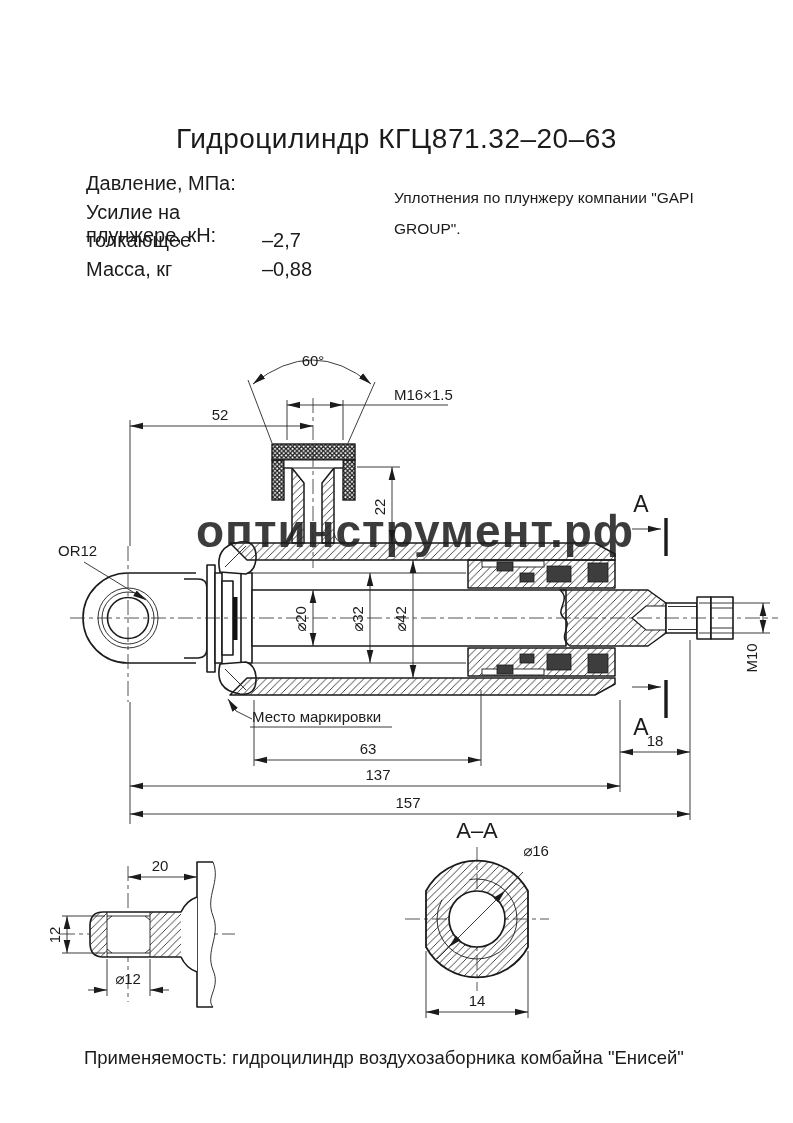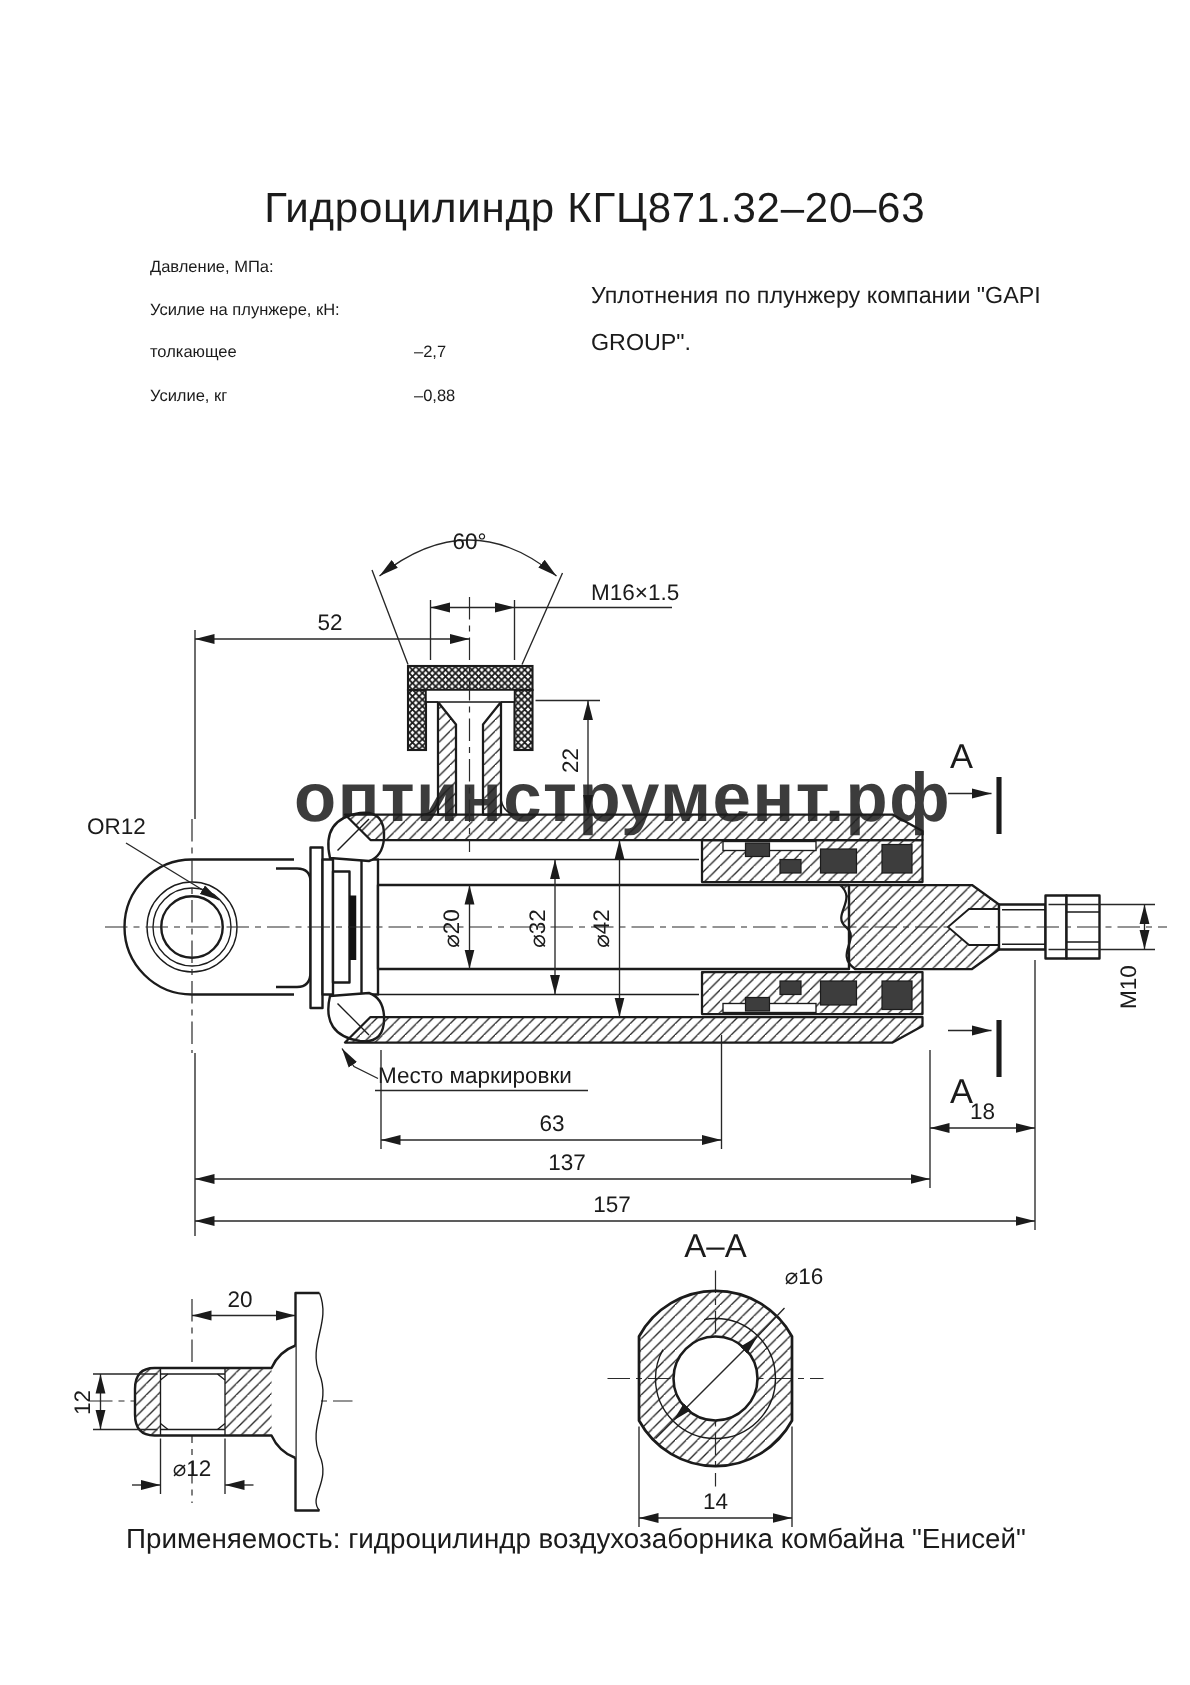--- a/index.html
+++ b/index.html
@@ -6,26 +6,26 @@
   body{
     width:793px;height:1123px;position:relative;background:#ffffff;
     font-family:"Liberation Sans","DejaVu Sans",sans-serif;color:#1b1b1b;
     overflow:hidden;
   }
   .abs{position:absolute;}
   .title{
     top:92px;left:0;width:100%;text-align:center;
     font-size:28px;letter-spacing:0.5px;font-weight:normal;margin-top:31px;
   }
-  .specs{top:172px;left:100px;width:310px;font-size:11px;}
+  .specs{top:172px;left:86px;width:310px;font-size:20px;}
   .spec-row{display:flex;height:28.6px;align-items:flex-start;}
   .spec-label{width:176px;}
   .spec-value{flex:1;}
   .notes{top:182px;left:394px;width:370px;font-size:15.5px;line-height:31px;}
-  .footer{top:1015px;left:84px;width:660px;font-size:18.5px;}
+  .footer{top:1047px;left:84px;width:660px;font-size:18.5px;}
   svg{position:absolute;top:0;left:0;}
   svg text{font-family:"Liberation Sans","DejaVu Sans",sans-serif;fill:#1b1b1b;}
   .ol{stroke:#1b1b1b;stroke-width:1.6;fill:#ffffff;stroke-linejoin:round;}
   .olh{stroke:#1b1b1b;stroke-width:1.5;fill:url(#hatch);stroke-linejoin:round;}
   .thin{stroke:#1b1b1b;stroke-width:0.9;fill:none;}
   .dim{stroke:#272727;stroke-width:0.9;fill:none;}
   .cl{stroke:#2a2a2a;stroke-width:0.8;fill:none;stroke-dasharray:15 4 4 4;}
   .seal{fill:#3d3d3d;stroke:#1b1b1b;stroke-width:0.8;}
   .dtx{font-size:15px;}
 </style>
@@ -226,21 +226,21 @@
   </div>
   <div class="spec-row">
     <span class="spec-label">Усилие на плунжере, кН:</span>
     <span class="spec-value"></span>
   </div>
   <div class="spec-row">
     <span class="spec-label">толкающее</span>
     <span class="spec-value">–2,7</span>
   </div>
   <div class="spec-row">
-    <span class="spec-label">Усилие, кг</span>
+    <span class="spec-label">Масса, кг</span>
     <span class="spec-value">–0,88</span>
   </div>
 </div>
 
 <div class="abs notes">
   <div>Уплотнения по плунжеру компании "GAPI GROUP".</div>
 </div>
 
 <div class="abs footer">Применяемость: гидроцилиндр воздухозаборника комбайна "Енисей"</div>
 

